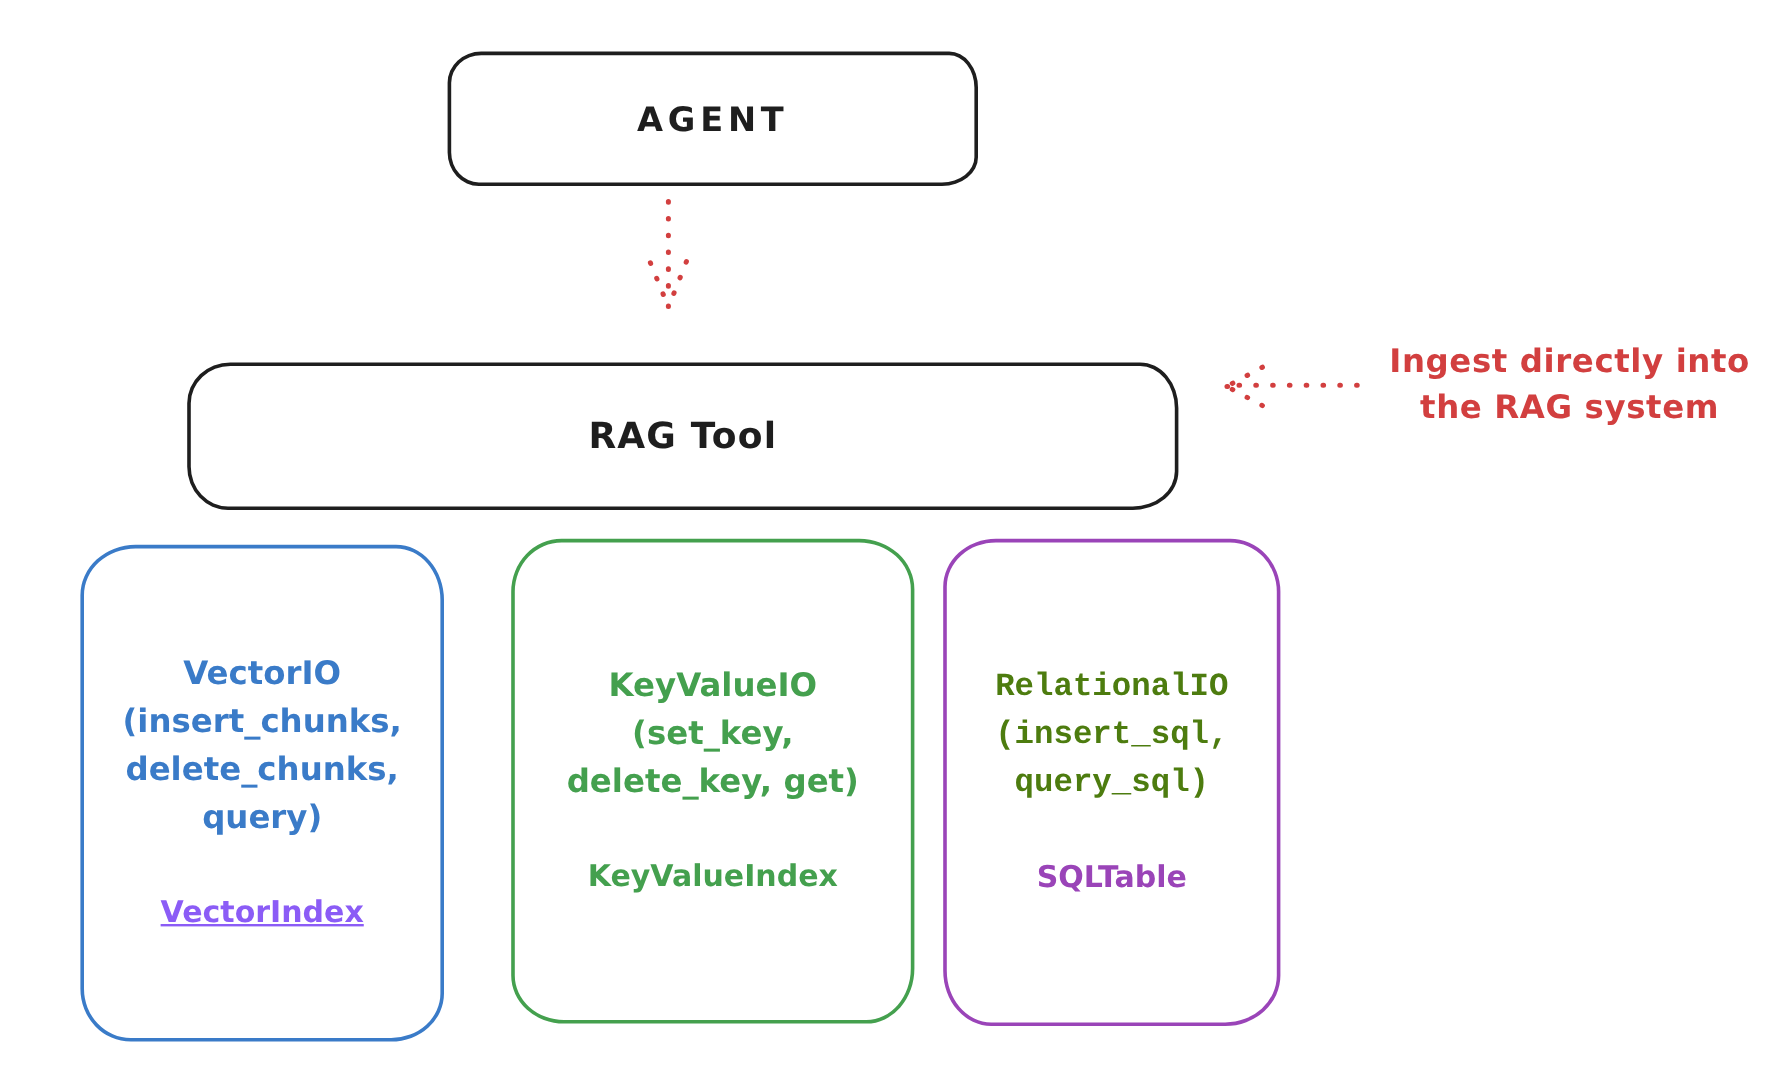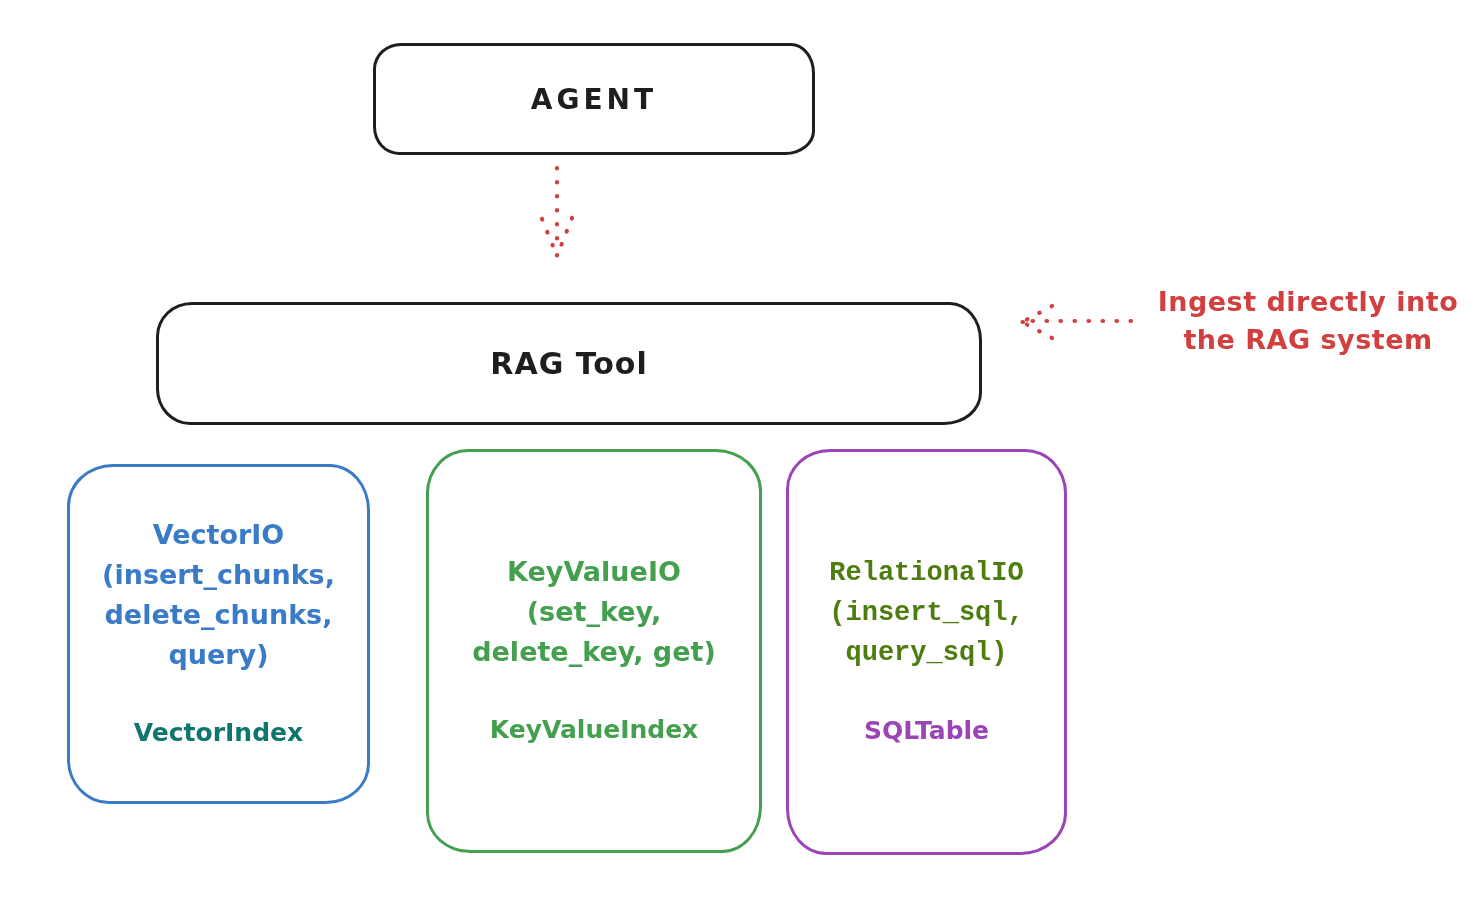--- a/index.html
+++ b/index.html
@@ -47,22 +47,22 @@
   .card {
     position: absolute;
     border-width: 3px; border-style: solid;
     background: #ffffff;
     display: flex; flex-direction: column;
     align-items: center; justify-content: center;
     row-gap: 38px;
     text-align: center;
     font-weight: 600;
   }
-  .card-vector     { left: 67px;  top: 454px; width: 303px; height: 340px;
-                     border-radius: 46px 40px 44px 42px / 42px 46px 40px 44px; margin-top: 10px; }
+  .card-vector     { left: 67px;  top: 454px; width: 303px; height: 414px;
+                     border-radius: 46px 40px 44px 42px / 42px 46px 40px 44px; }
   .card-keyvalue   { left: 426px; top: 449px; width: 336px; height: 404px;
                      border-radius: 42px 46px 40px 44px / 44px 42px 46px 40px; }
   .card-relational { left: 786px; top: 449px; width: 281px; height: 406px;
                      border-radius: 44px 42px 46px 40px / 40px 44px 42px 46px; }
   .card-lines { font-size: 27px; line-height: 40px; }
   .card-index { font-size: 25px; line-height: 40px; }
 
   
   .ingest-note {
     position: absolute;
@@ -109,21 +109,21 @@
     <div>the RAG system</div>
   </div>
 
   <div class="card card-vector" style="border-color: rgb(58, 123, 200);">
     <div class="card-lines" style="color: rgb(58, 123, 200);">
       <div>VectorIO</div>
       <div>(insert_chunks,</div>
       <div>delete_chunks,</div>
       <div>query)</div>
     </div>
-    <div class="card-index" style="color: #0f766e;">VectorIndex</div>
+    <div class="card-index" style="color: #8b5cf6; text-decoration: underline;">VectorIndex</div>
   </div>
 
   <div class="card card-keyvalue" style="border-color: rgb(68, 160, 78);">
     <div class="card-lines" style="color: rgb(68, 160, 78);">
       <div>KeyValueIO</div>
       <div>(set_key,</div>
       <div>delete_key, get)</div>
     </div>
     <div class="card-index" style="color: rgb(68, 160, 78);">KeyValueIndex</div>
   </div>

